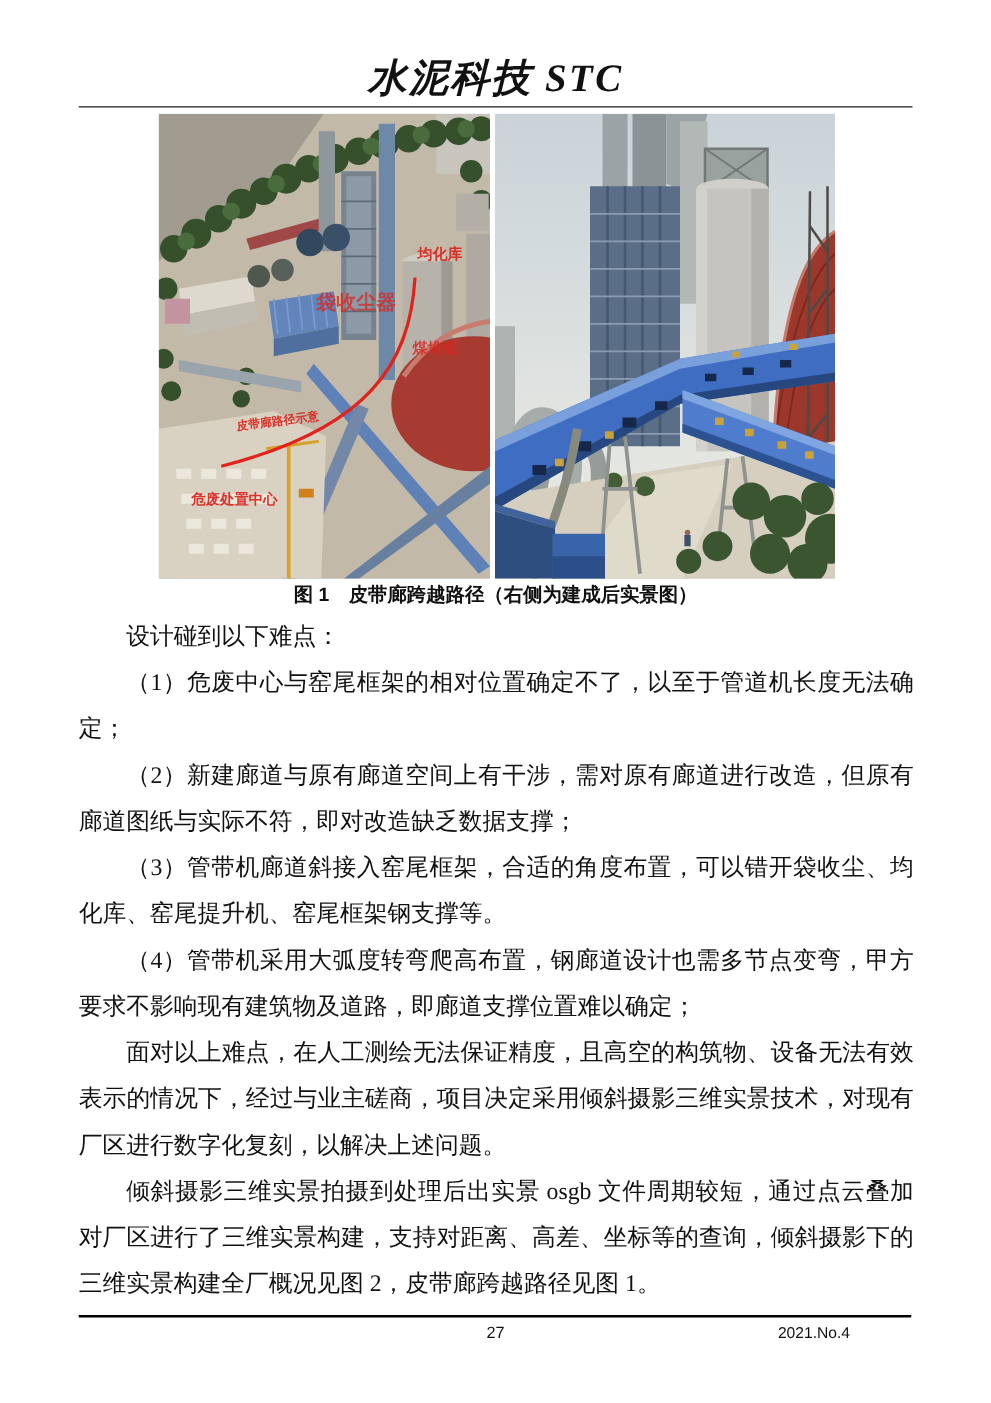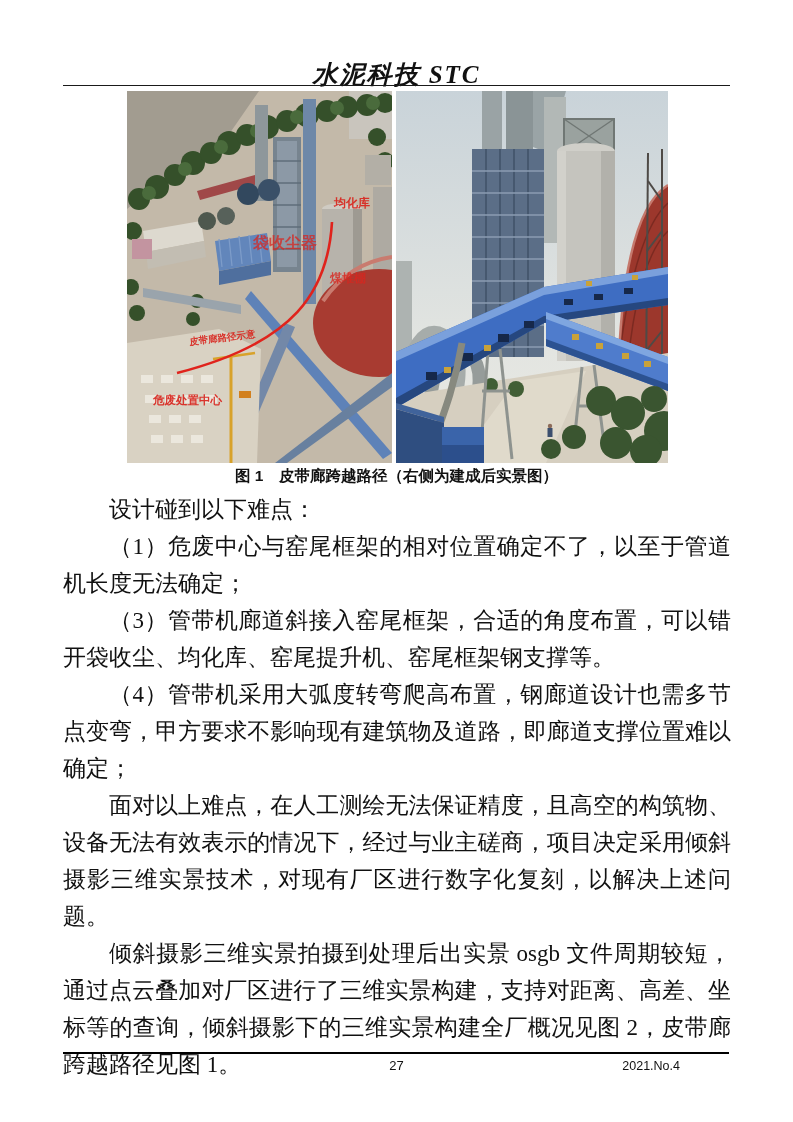--- a/index.html
+++ b/index.html
@@ -2,39 +2,39 @@
 <html><head>
 <meta charset="utf-8">
 <style>
   html,body{margin:0;padding:0;background:#ffffff;}
   .page{
     position:relative;width:793px;height:1122px;background:#ffffff;overflow:hidden;
     font-family:"Liberation Serif","DejaVu Serif",serif;color:#111;
   }
   .journal-title{
     position:absolute;top:42px;left:0;width:100%;text-align:center;
-    font-size:25px;font-weight:bold;font-style:italic;letter-spacing:2px;margin-top:16px;
+    font-size:31px;font-weight:bold;font-style:italic;letter-spacing:2px;
   }
   .header-rule{position:absolute;top:85px;left:63px;width:667px;border-top:1.6px solid #1a1a1a;}
   .figure{position:absolute;top:91px;left:127px;display:flex;gap:4px;border-radius:13px;}
   .fig-img{position:relative;overflow:hidden;background:#cfd4d2;}
   .fig-img.left{width:265px;height:372px;}
   .fig-img.right{width:272px;height:372px;}
   .fig-img svg{display:block;}
   .annot{
     position:absolute;font-family:"Liberation Sans","DejaVu Sans",sans-serif;
     font-weight:bold;color:#d9261f;white-space:nowrap;opacity:.92;line-height:1;
   }
   .fig-caption{
     position:absolute;top:466px;left:0;width:100%;text-align:center;
     font-family:"Liberation Sans","DejaVu Sans",sans-serif;font-weight:bold;font-size:15.5px;
   }
   .body-text{
     position:absolute;top:491px;left:63px;width:668px;
-    font-size:23px;line-height:37px;text-align:justify;
+    font-size:19px;line-height:37px;text-align:justify;
   }
   .body-text p{margin:0;text-indent:2em;}
   .footer-rule{position:absolute;top:1052px;left:63px;width:666px;border-top:2px solid #000;}
   .footer-page{
     position:absolute;top:1058px;left:0;width:100%;text-align:center;
     font-family:"Liberation Sans","DejaVu Sans",sans-serif;font-size:13px;
   }
   .footer-issue{
     position:absolute;top:1059px;right:113px;
     font-family:"Liberation Sans","DejaVu Sans",sans-serif;font-size:12.5px;
@@ -292,20 +292,21 @@
         </g>
       </svg>
     </div>
   </div>
 
   <div class="fig-caption">图 1　皮带廊跨越路径（右侧为建成后实景图）</div>
 
   <div class="body-text">
     <p>设计碰到以下难点：</p>
     <p>（1）危废中心与窑尾框架的相对位置确定不了，以至于管道机长度无法确定；</p>
+    <p>（2）新建廊道与原有廊道空间上有干涉，需对原有廊道进行改造，但原有廊道图纸与实际不符，即对改造缺乏数据支撑；</p>
     <p>（3）管带机廊道斜接入窑尾框架，合适的角度布置，可以错开袋收尘、均化库、窑尾提升机、窑尾框架钢支撑等。</p>
     <p>（4）管带机采用大弧度转弯爬高布置，钢廊道设计也需多节点变弯，甲方要求不影响现有建筑物及道路，即廊道支撑位置难以确定；</p>
     <p>面对以上难点，在人工测绘无法保证精度，且高空的构筑物、设备无法有效表示的情况下，经过与业主磋商，项目决定采用倾斜摄影三维实景技术，对现有厂区进行数字化复刻，以解决上述问题。</p>
     <p>倾斜摄影三维实景拍摄到处理后出实景 osgb 文件周期较短，通过点云叠加对厂区进行了三维实景构建，支持对距离、高差、坐标等的查询，倾斜摄影下的三维实景构建全厂概况见图 2，皮带廊跨越路径见图 1。</p>
   </div>
 
   <div class="footer-rule"></div>
   <div class="footer-page">27</div>
   <div class="footer-issue">2021.No.4</div>
 

